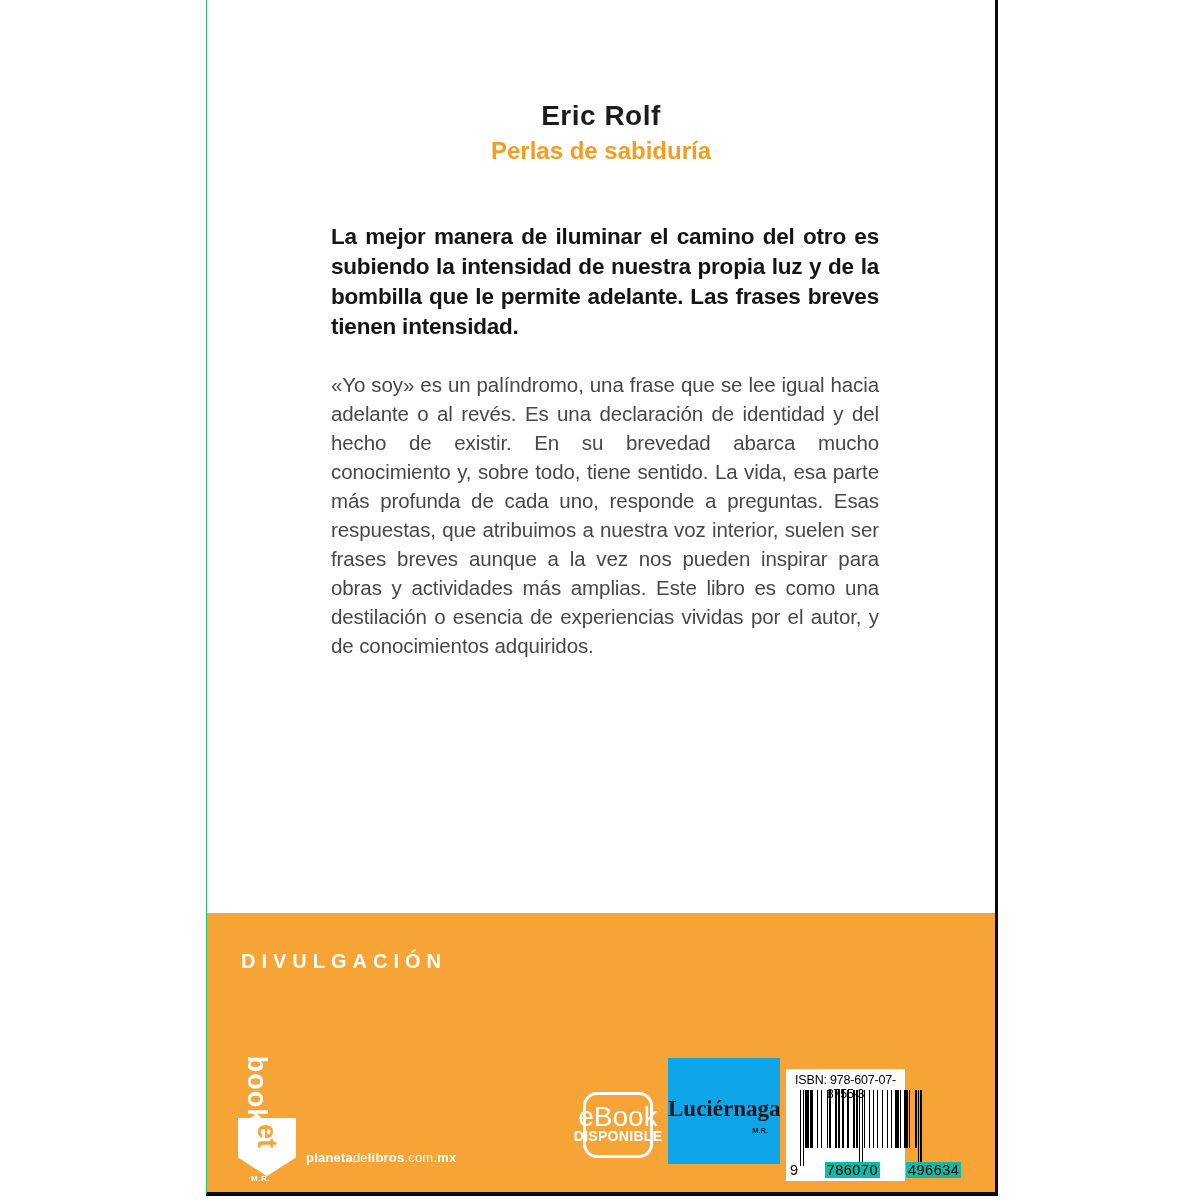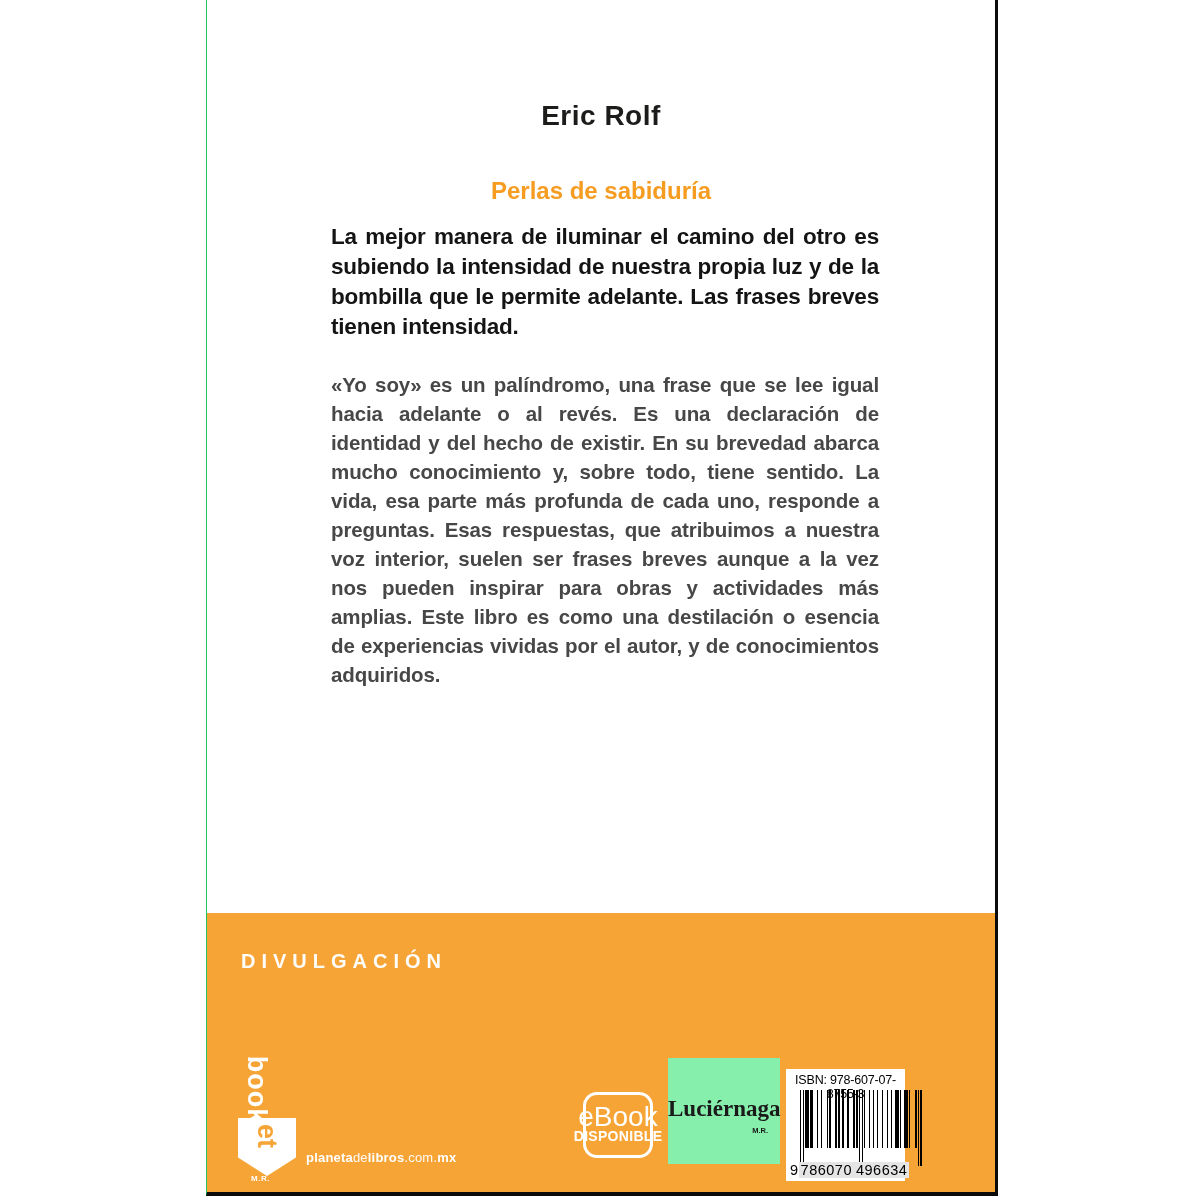--- a/index.html
+++ b/index.html
@@ -11,30 +11,30 @@
     position:absolute;left:206px;top:0;width:792px;height:1196px;
     background:#ffffff;box-sizing:border-box;
     border-left:1px solid #22c55e;border-right:3px solid #0b0b0b;border-bottom:4px solid #0b0b0b;
   }
   .author{
     position:absolute;top:100px;left:0;width:100%;text-align:center;
     font-size:28px;font-weight:bold;color:#1c1c1a;letter-spacing:.5px;
   }
   .series{
     position:absolute;top:137px;left:0;width:100%;text-align:center;
-    font-size:24px;font-weight:bold;color:#f69c21;margin-top:40px;
+    font-size:24px;font-weight:bold;color:#f69c21;
   }
   .lead{
     position:absolute;top:222px;left:124px;width:548px;margin:0;
     font-size:22.5px;line-height:30px;font-weight:bold;color:#141414;
     text-align:justify;letter-spacing:-0.2px;
   }
   .bodytext{
     position:absolute;top:370px;left:124px;width:548px;margin:0;
-    font-size:20.5px;line-height:29px;font-weight:bold;color:#474747;
+    font-size:20.5px;line-height:29px;font-weight:normal;color:#474747;
     text-align:justify;letter-spacing:-0.1px;
   }
   .band{
     position:absolute;left:0;top:913px;width:100%;height:279px;
     background:#f7a436;
   }
   .category{
     position:absolute;top:37px;left:34px;
     font-size:20px;font-weight:bold;color:#fdfdfb;letter-spacing:6px;
   }
@@ -63,21 +63,21 @@
   
   .ebook{
     position:absolute;top:179px;left:376px;width:70px;height:66px;
     border:3px solid #ffffff;border-radius:14px;box-sizing:border-box;
     display:flex;flex-direction:column;align-items:center;justify-content:center;color:#ffffff;
   }
   .ebook-t{font-size:28px;font-weight:normal;line-height:22px;}
   .ebook-s{font-size:14px;font-weight:bold;letter-spacing:.3px;}
   
   .pub{
-    position:absolute;top:145px;left:461px;width:112px;height:106px;background:#86efac;
+    position:absolute;top:145px;left:461px;width:112px;height:106px;background:#0ea5e9;
   }
   .pub-name{
     position:absolute;top:38px;left:0;width:100%;text-align:center;
     font-family:"Liberation Serif", serif;font-weight:bold;font-size:23px;color:#1a1a1a;
   }
   .pub-mr{
     position:absolute;top:68px;right:12px;font-size:7.5px;font-weight:bold;color:#1a1a1a;
   }
   
   .bcbox{
@@ -93,21 +93,21 @@
   }
   .bars div{width:1.29px;flex-shrink:0;}
   .bars .m1{background:#000;height:58px;}
   .bars .m0{background:transparent;height:58px;}
   .bars .tall{height:76px;}
   .bdigits{
     position:absolute;bottom:3px;left:4px;right:4px;height:16px;
     display:flex;justify-content:space-between;align-items:flex-end;
     font-size:14.5px;color:#000;letter-spacing:.5px;
   }
-  .bdigits .grp{background:#e5e5e5;padding:0 2px;}
+  .bdigits .grp{background:#14b8a6;padding:0 2px;margin-left:26px;}
 </style>
 </head>
 <body>
 
 <div class="cover">
 
   <div class="author">Eric Rolf</div>
   <div class="series">Perlas de sabiduría</div>
 
   <p class="lead">La mejor manera de iluminar el camino del otro es subiendo la intensidad de nuestra propia luz y de la bombilla que le permite adelante. Las frases breves tienen intensidad.</p>

